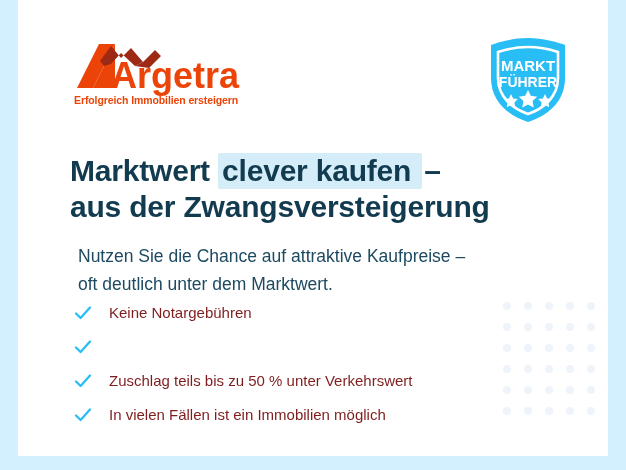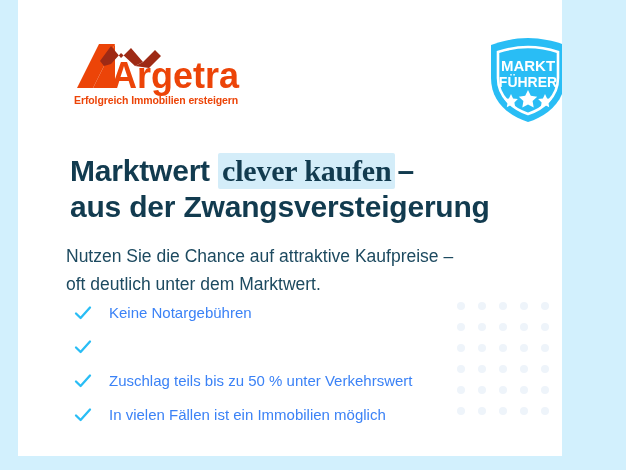--- a/index.html
+++ b/index.html
@@ -19,21 +19,21 @@
     width: 626px;
     height: 470px;
     background: #d2f0fd;
     box-sizing: border-box;
   }
 
   .panel {
     position: absolute;
     left: 18px;
     top: 0;
-    width: 544px;
+    width: 590px;
     height: 456px;
     background: #ffffff;
     overflow: hidden;
   }
 
   
   .dot-grid {
     position: absolute;
     right: 0px;
     top: 302px;
@@ -81,30 +81,29 @@
     color: #123b4f;
     font-size: 30px;
     font-weight: bold;
     line-height: 36px;
     letter-spacing: -0.2px;
     white-space: nowrap;
   }
   .headline .line { display: block; }
   .hl-mark {
     background: #d4edf9;
-    padding: 1px 4px 2px 4px;
+    padding: 1px 11px 2px 4px;
     border-radius: 2px;
-    font-family: Liberation Serif, serif;
   }
   .hl-dash { padding-left: 2px; }
 
   
   .subhead {
     position: absolute;
-    left: 48px;
+    left: 60px;
     top: 224px;
     z-index: 2;
     color: #1d4a60;
     font-size: 17.5px;
     font-weight: normal;
     line-height: 28px;
     white-space: nowrap;
   }
   .subhead .line { display: block; }
 
@@ -125,21 +124,21 @@
     margin-bottom: 4px;
   }
   .check-icon {
     width: 20px;
     height: 20px;
     flex: 0 0 20px;
     margin-right: 16px;
     display: block;
   }
   .bullet-label {
-    color: #3b82f6;
+    color: #7f1d1d;
     font-size: 15px;
     line-height: 20px;
     white-space: nowrap;
   }
 </style>
 </head>
 <body>
 
 <div class="banner">
   <div class="panel">

